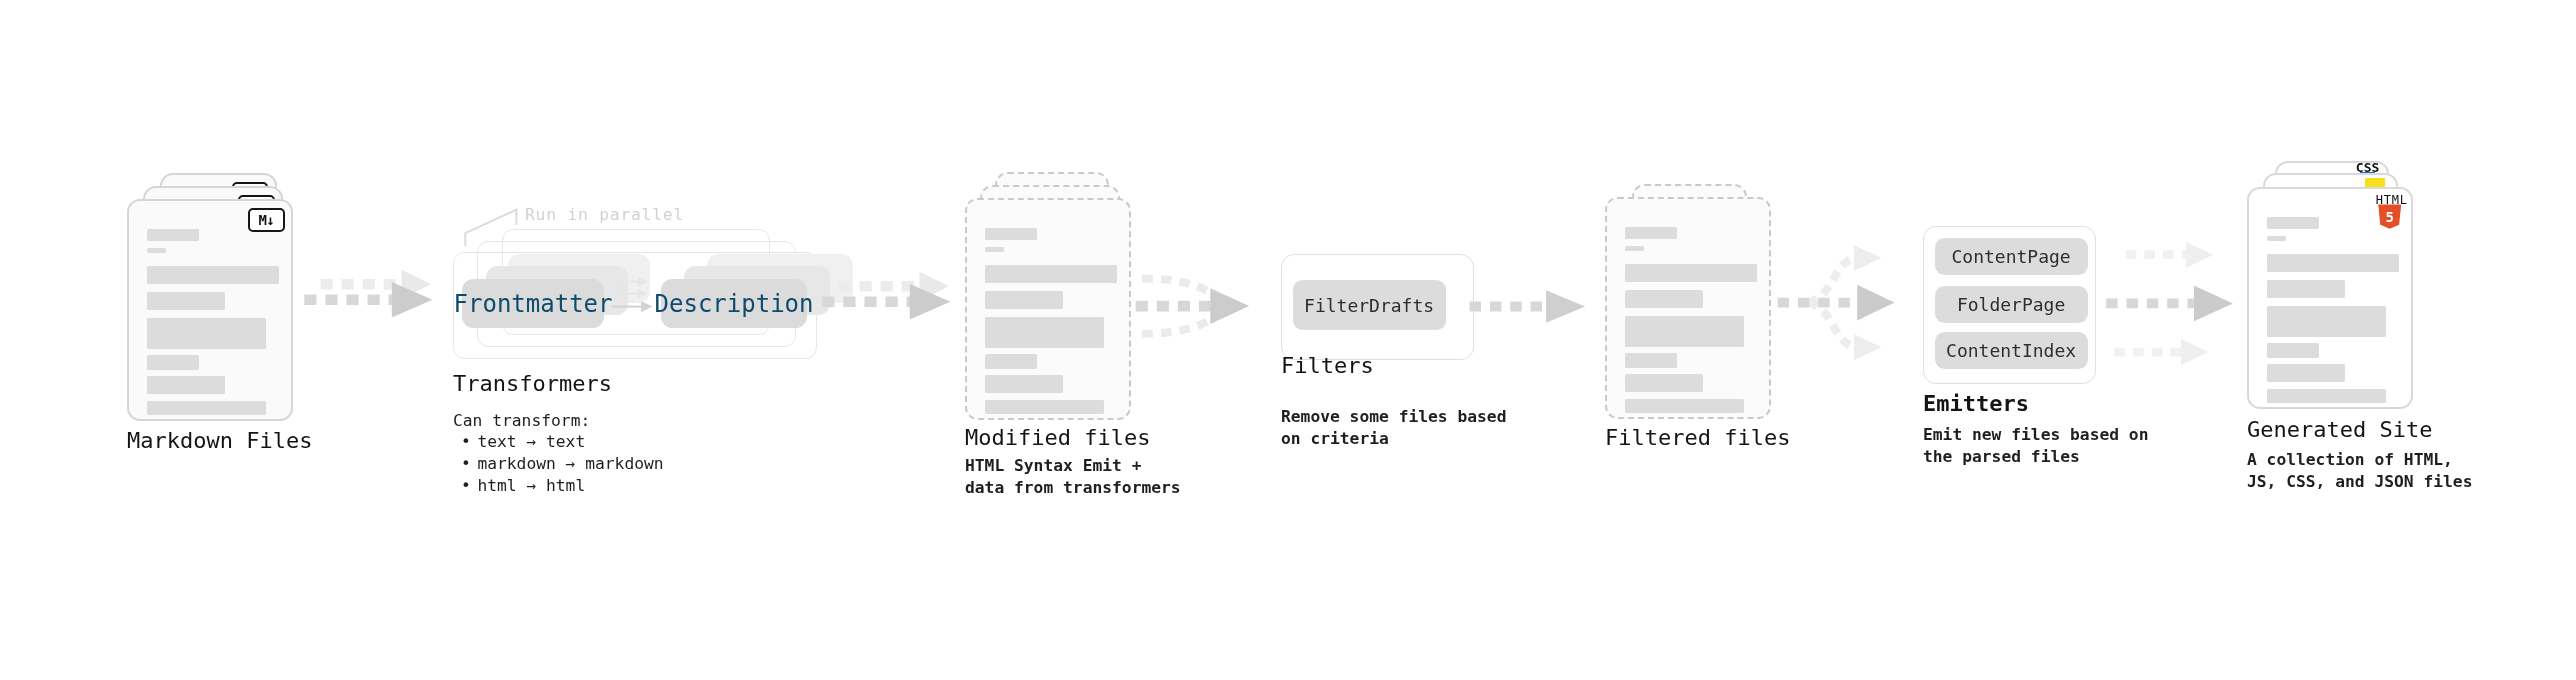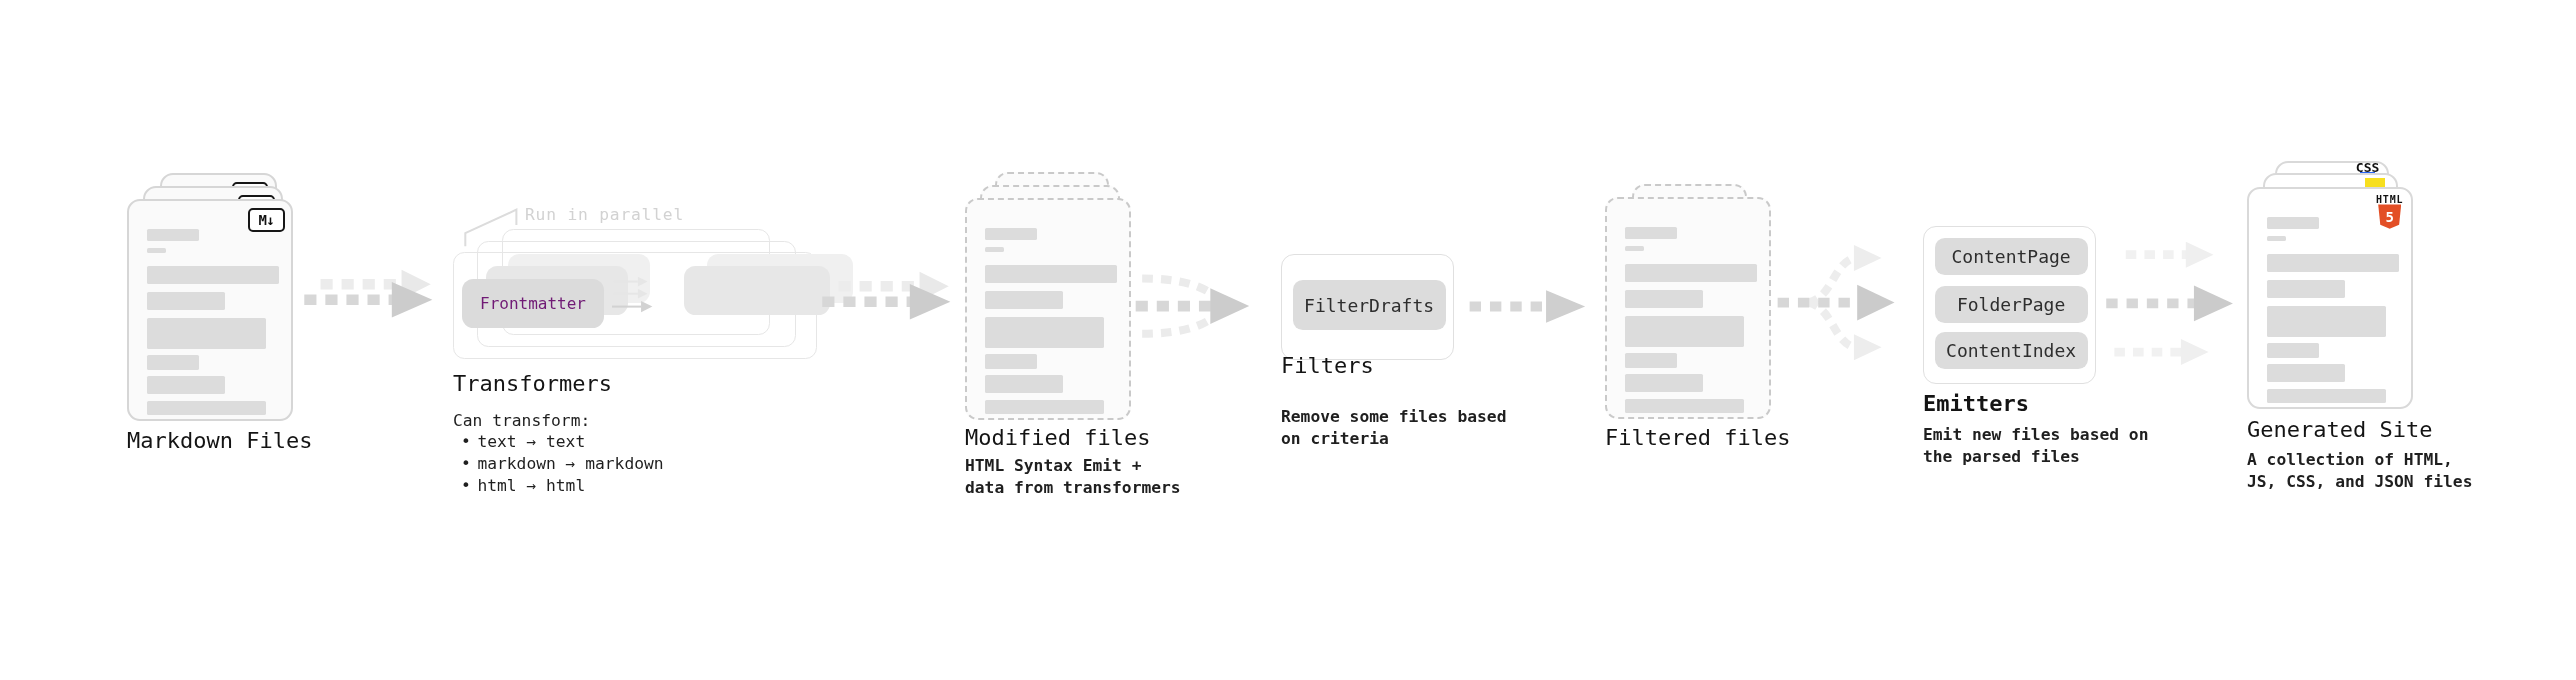--- a/index.html
+++ b/index.html
@@ -24,27 +24,27 @@
   .bars i:nth-child(7){width:78px;height:18px;margin-top:6.5px;}
   .bars i:nth-child(8){width:119px;height:14px;margin-top:6.5px;}
 
   
   .md-badge{position:absolute;top:6.5px;right:6.5px;width:32.5px;height:20.3px;border:2.4px solid #161616;border-radius:4.9px;
     background:#ffffff;color:#111;font-size:14px;font-weight:bold;display:flex;align-items:center;justify-content:center;letter-spacing:-0.8px;}
   .css-badge{position:absolute;top:2.4px;right:8.1px;text-align:center;font-weight:bold;font-size:13px;color:#111;line-height:5.7px;}
   .css-badge .css-bar{display:block;width:14.6px;height:2.4px;margin:0.8px auto 0;}
   .js-badge{position:absolute;top:3.3px;right:11.4px;width:19.5px;height:18px;}
   .html5-logo{position:absolute;top:6.5px;right:7.3px;width:28px;text-align:center;}
-  .html5-word{display:block;font-size:10px;font-weight:bold;color:#111;letter-spacing:0.8px;line-height:8.1px;}
+  .html5-word{display:block;font-size:12px;font-weight:normal;color:#111;letter-spacing:0.8px;line-height:8.1px;}
   .html5-shield{margin:0.8px auto 0;width:23px;height:24.4px;clip-path:polygon(0 0,100% 0,91% 83%,50% 100%,9% 83%);
     color:#fff;display:flex;align-items:center;justify-content:center;font-size:14px;font-weight:bold;}
 
   
   .tf-box{position:absolute;border:1.6px solid #e6e6e6;border-radius:11.4px;box-sizing:border-box;background:transparent;}
-  .pill{position:absolute;border-radius:11.4px;background:#dbdbdb;color:#701a75;display:flex;align-items:center;justify-content:center;font-size:16px;}
+  .pill{position:absolute;border-radius:11.4px;background:#dbdbdb;color:#0c4a6e;display:flex;align-items:center;justify-content:center;font-size:24px;}
   .pill.ghost1{background:#e7e7e7;}
   .pill.ghost2{background:#f0f0f0;}
   .annotation{position:absolute;font-size:16.3px;color:#d2d2d2;letter-spacing:0.8px;white-space:nowrap;}
 
   
   .frame{position:absolute;border:1.6px solid #e0e0e0;border-radius:13px;background:#ffffff;box-sizing:border-box;}
   .frame .pill-static{position:absolute;left:10.6px;width:153px;border-radius:9.8px;background:#dcdcdc;color:#2e2e2e;
     display:flex;align-items:center;justify-content:center;font-size:18px;}
 
   
@@ -109,20 +109,21 @@
       <line x1="2" y1="8" x2="32" y2="8" stroke="#e6e6e6" stroke-width="2.5"></line>
         <polygon points="32,2 44,8 32,14" fill="#e6e6e6"></polygon>
       <line x1="2" y1="23" x2="32" y2="23" stroke="#e6e6e6" stroke-width="2.5"></line>
         <polygon points="32,17 44,23 32,29" fill="#e6e6e6"></polygon>
       <line x1="0" y1="39" x2="36" y2="39" stroke="#d2d2d2" stroke-width="2.5"></line>
         <polygon points="36,32 50,39 36,46" fill="#d2d2d2"></polygon>
     </svg>
 
     <div class="pill ghost2" style="left:254px;top:51px;width:146px;height:49px;"></div>
     <div class="pill ghost1" style="left:231px;top:63px;width:146px;height:49px;"></div>
+    <div class="pill" style="left:208px;top:76px;width:146px;height:49px;">Description</div>
   </div>
   <div class="title" style="left:453px;top:371px;">Transformers</div>
   <div class="bullets" style="left:453px;top:410px;">
     <div class="lead">Can transform:</div>
     <ul>
       <li>text → text</li>
       <li>markdown → markdown</li>
       <li>html → html</li>
     </ul>
   </div>
@@ -154,21 +155,21 @@
   <div class="subtitle" style="left:965px;top:455px;">HTML Syntax Emit +
 data from transformers</div>
 
   <svg class="abs" style="left:1134px;top:268px;" width="138" height="73" viewBox="0 0 170 90">
     <path d="M 10,13 C 60,13 85,22 104,38" fill="none" stroke="#ebebeb" stroke-width="10" stroke-dasharray="13 10"></path>
     <path d="M 10,81 C 60,81 85,72 104,56" fill="none" stroke="#ebebeb" stroke-width="10" stroke-dasharray="13 10"></path>
     <line x1="2" y1="47" x2="96" y2="47" stroke="#d7d7d7" stroke-width="13" stroke-dasharray="15 11"></line>
     <polygon points="94,25 142,47 94,69" fill="#cccccc"></polygon>
   </svg>
 
-  <div class="frame" style="left:1281px;top:254px;width:173px;height:106px;">
+  <div class="frame" style="left:1281px;top:254px;width:193px;height:106px;">
     <div class="pill-static" style="top:25px;height:50px;">FilterDrafts</div>
   </div>
   <div class="title" style="left:1281px;top:353px;">Filters</div>
   <div class="subtitle" style="left:1281px;top:406px;">Remove some files based
 on criteria</div>
 
   <svg class="abs" style="left:1468px;top:282px;" width="122" height="49" viewBox="0 0 150 60">
     <line x1="2" y1="30" x2="100" y2="30" stroke="#d7d7d7" stroke-width="12" stroke-dasharray="14 11"></line>
     <polygon points="96,10 144,30 96,50" fill="#cfcfcf"></polygon>
   </svg>

